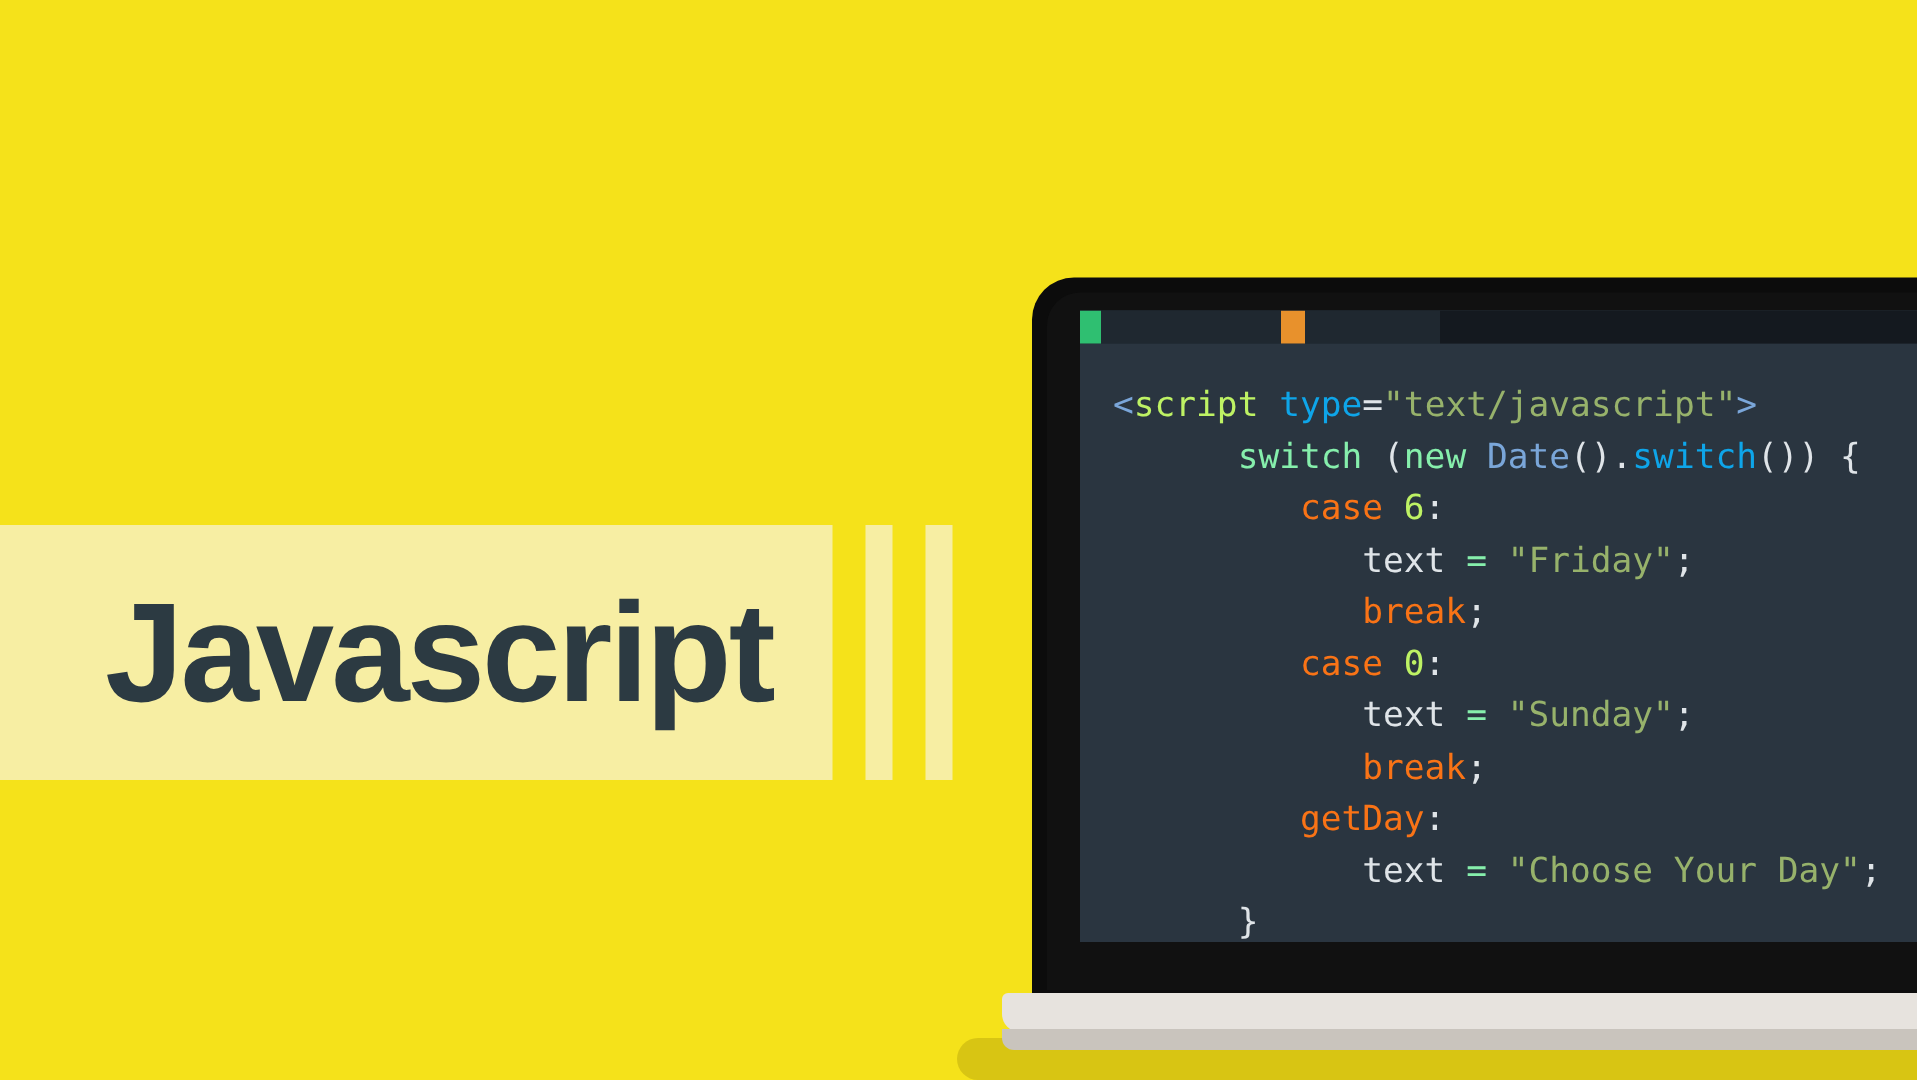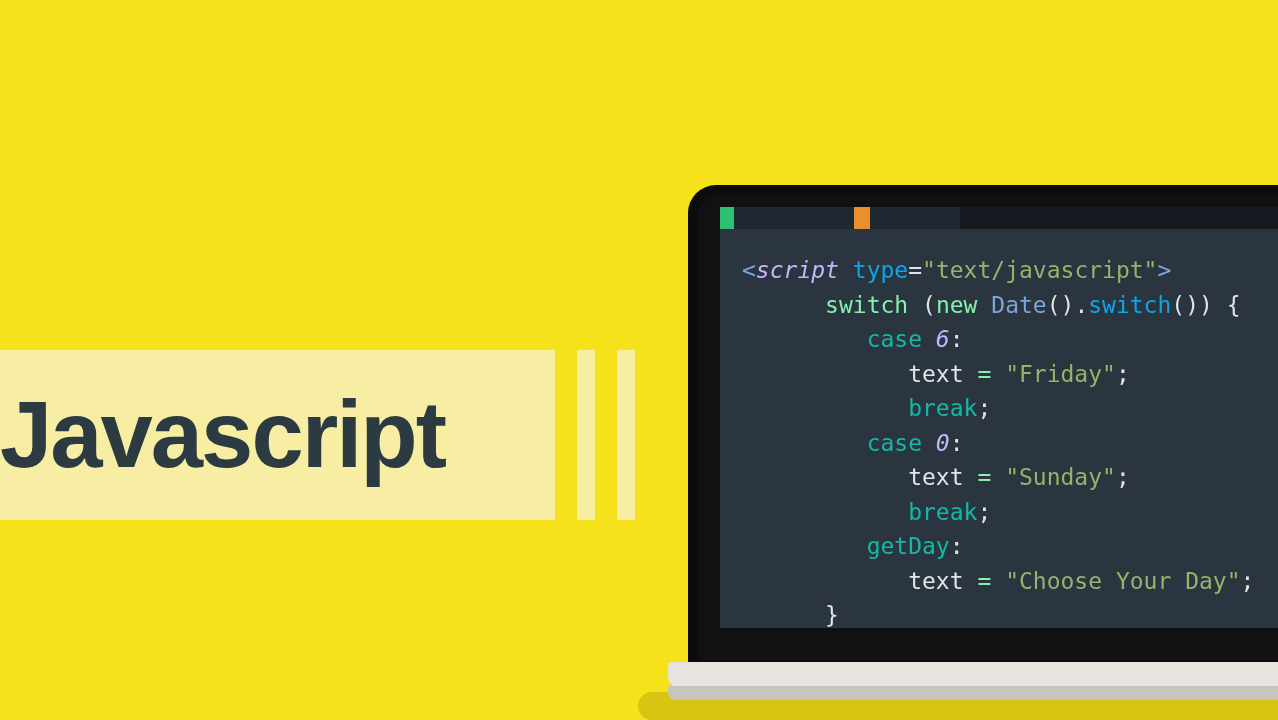--- a/index.html
+++ b/index.html
@@ -19,20 +19,21 @@
     left: 0;
     height: 170px;
     display: flex;
     align-items: stretch;
   }
   .banner-main {
     background: #f7eea3;
     width: 555px;
     display: flex;
     align-items: center;
+    padding-left: 70px;
   }
   .banner-main h1 {
     font-family: "Arial Black", Arial, sans-serif;
     font-weight: 900;
     font-size: 94px;
     color: #2c3a42;
     letter-spacing: -2px;
   }
   .banner-spacer {
     width: 22px;
@@ -99,25 +100,25 @@
     position: absolute;
     top: 46px;
     left: 22px;
     right: 0;
     font-family: Consolas, Menlo, monospace;
     font-size: 23px;
     line-height: 1.5;
     white-space: pre;
     color: #d7dde2;
   }
-  .c-orange { color: #c4b5fd; font-style: italic; }
+  .c-orange { color: #bef264; }
   .c-yellow { color: #0ea5e9; }
   .c-pink   { color: #86efac; }
   .c-blue   { color: #7aa6d9; }
-  .c-purple { color: #14b8a6; }
+  .c-purple { color: #f97316; }
   .c-white  { color: #dfe4e8; }
   .c-string { color: #97b26b; }
 
   
   .laptop-base {
     position: absolute;
     bottom: 12px;
     left: 0;
     right: 0;
     height: 26px;

